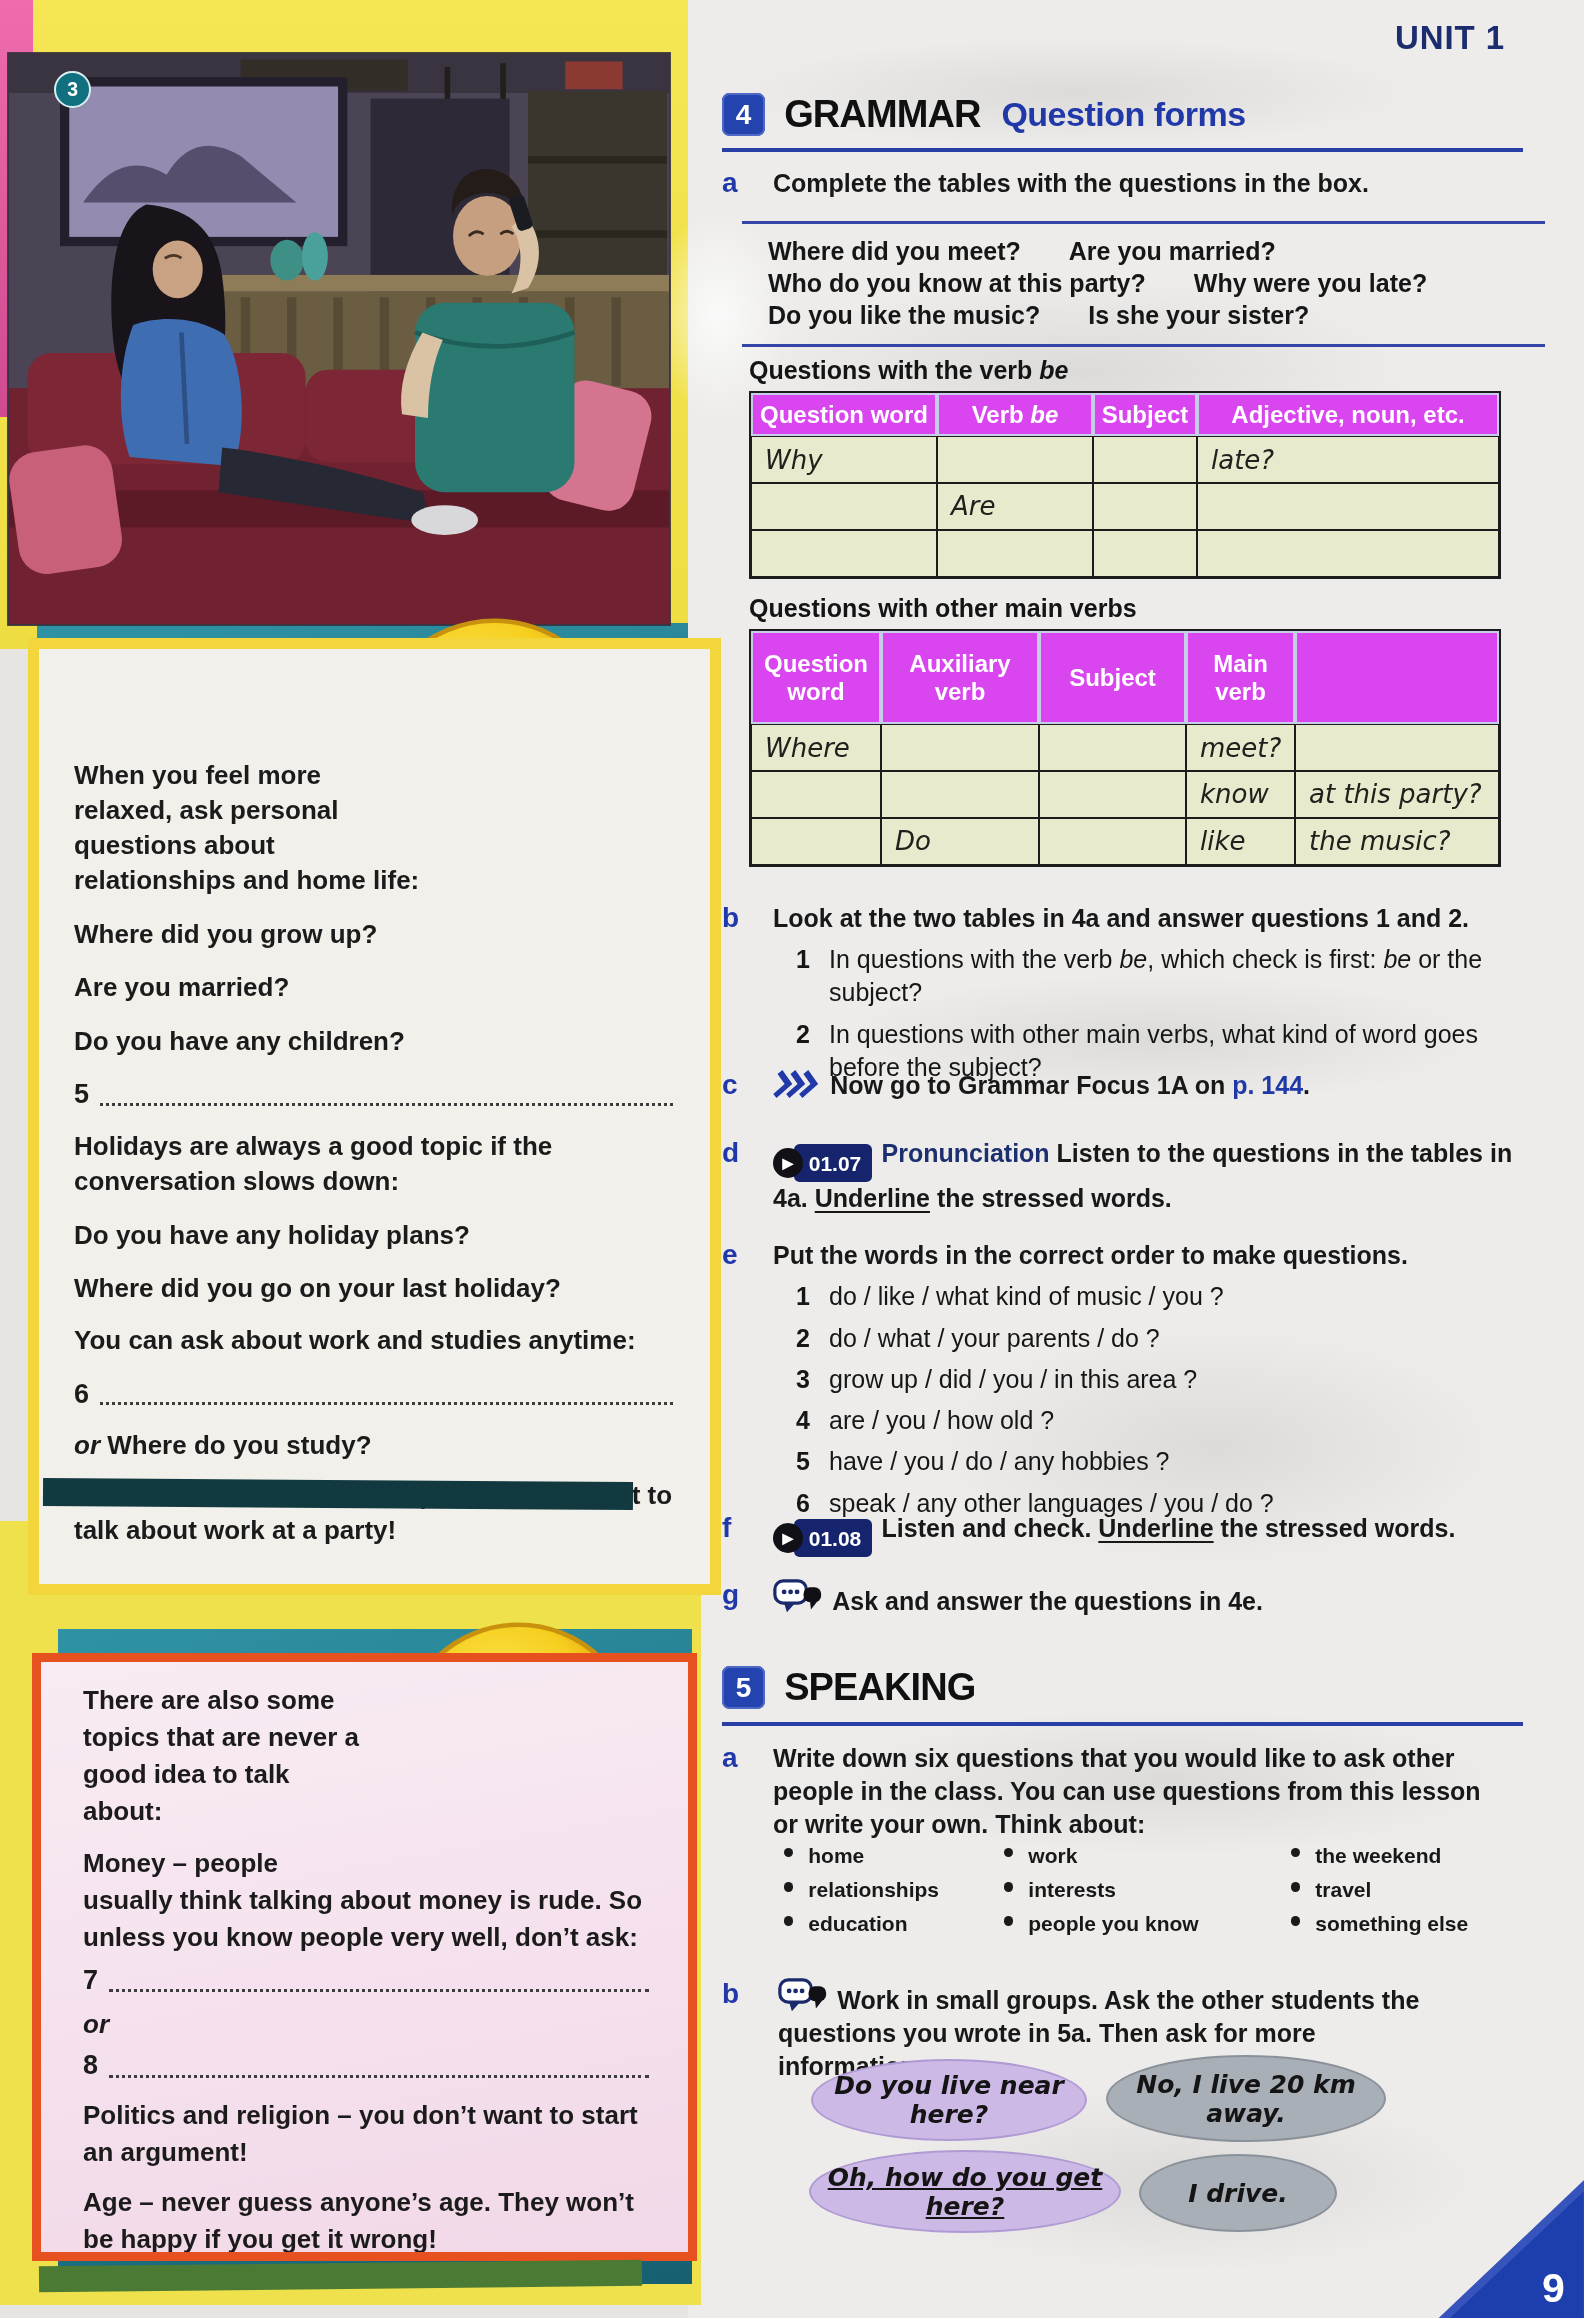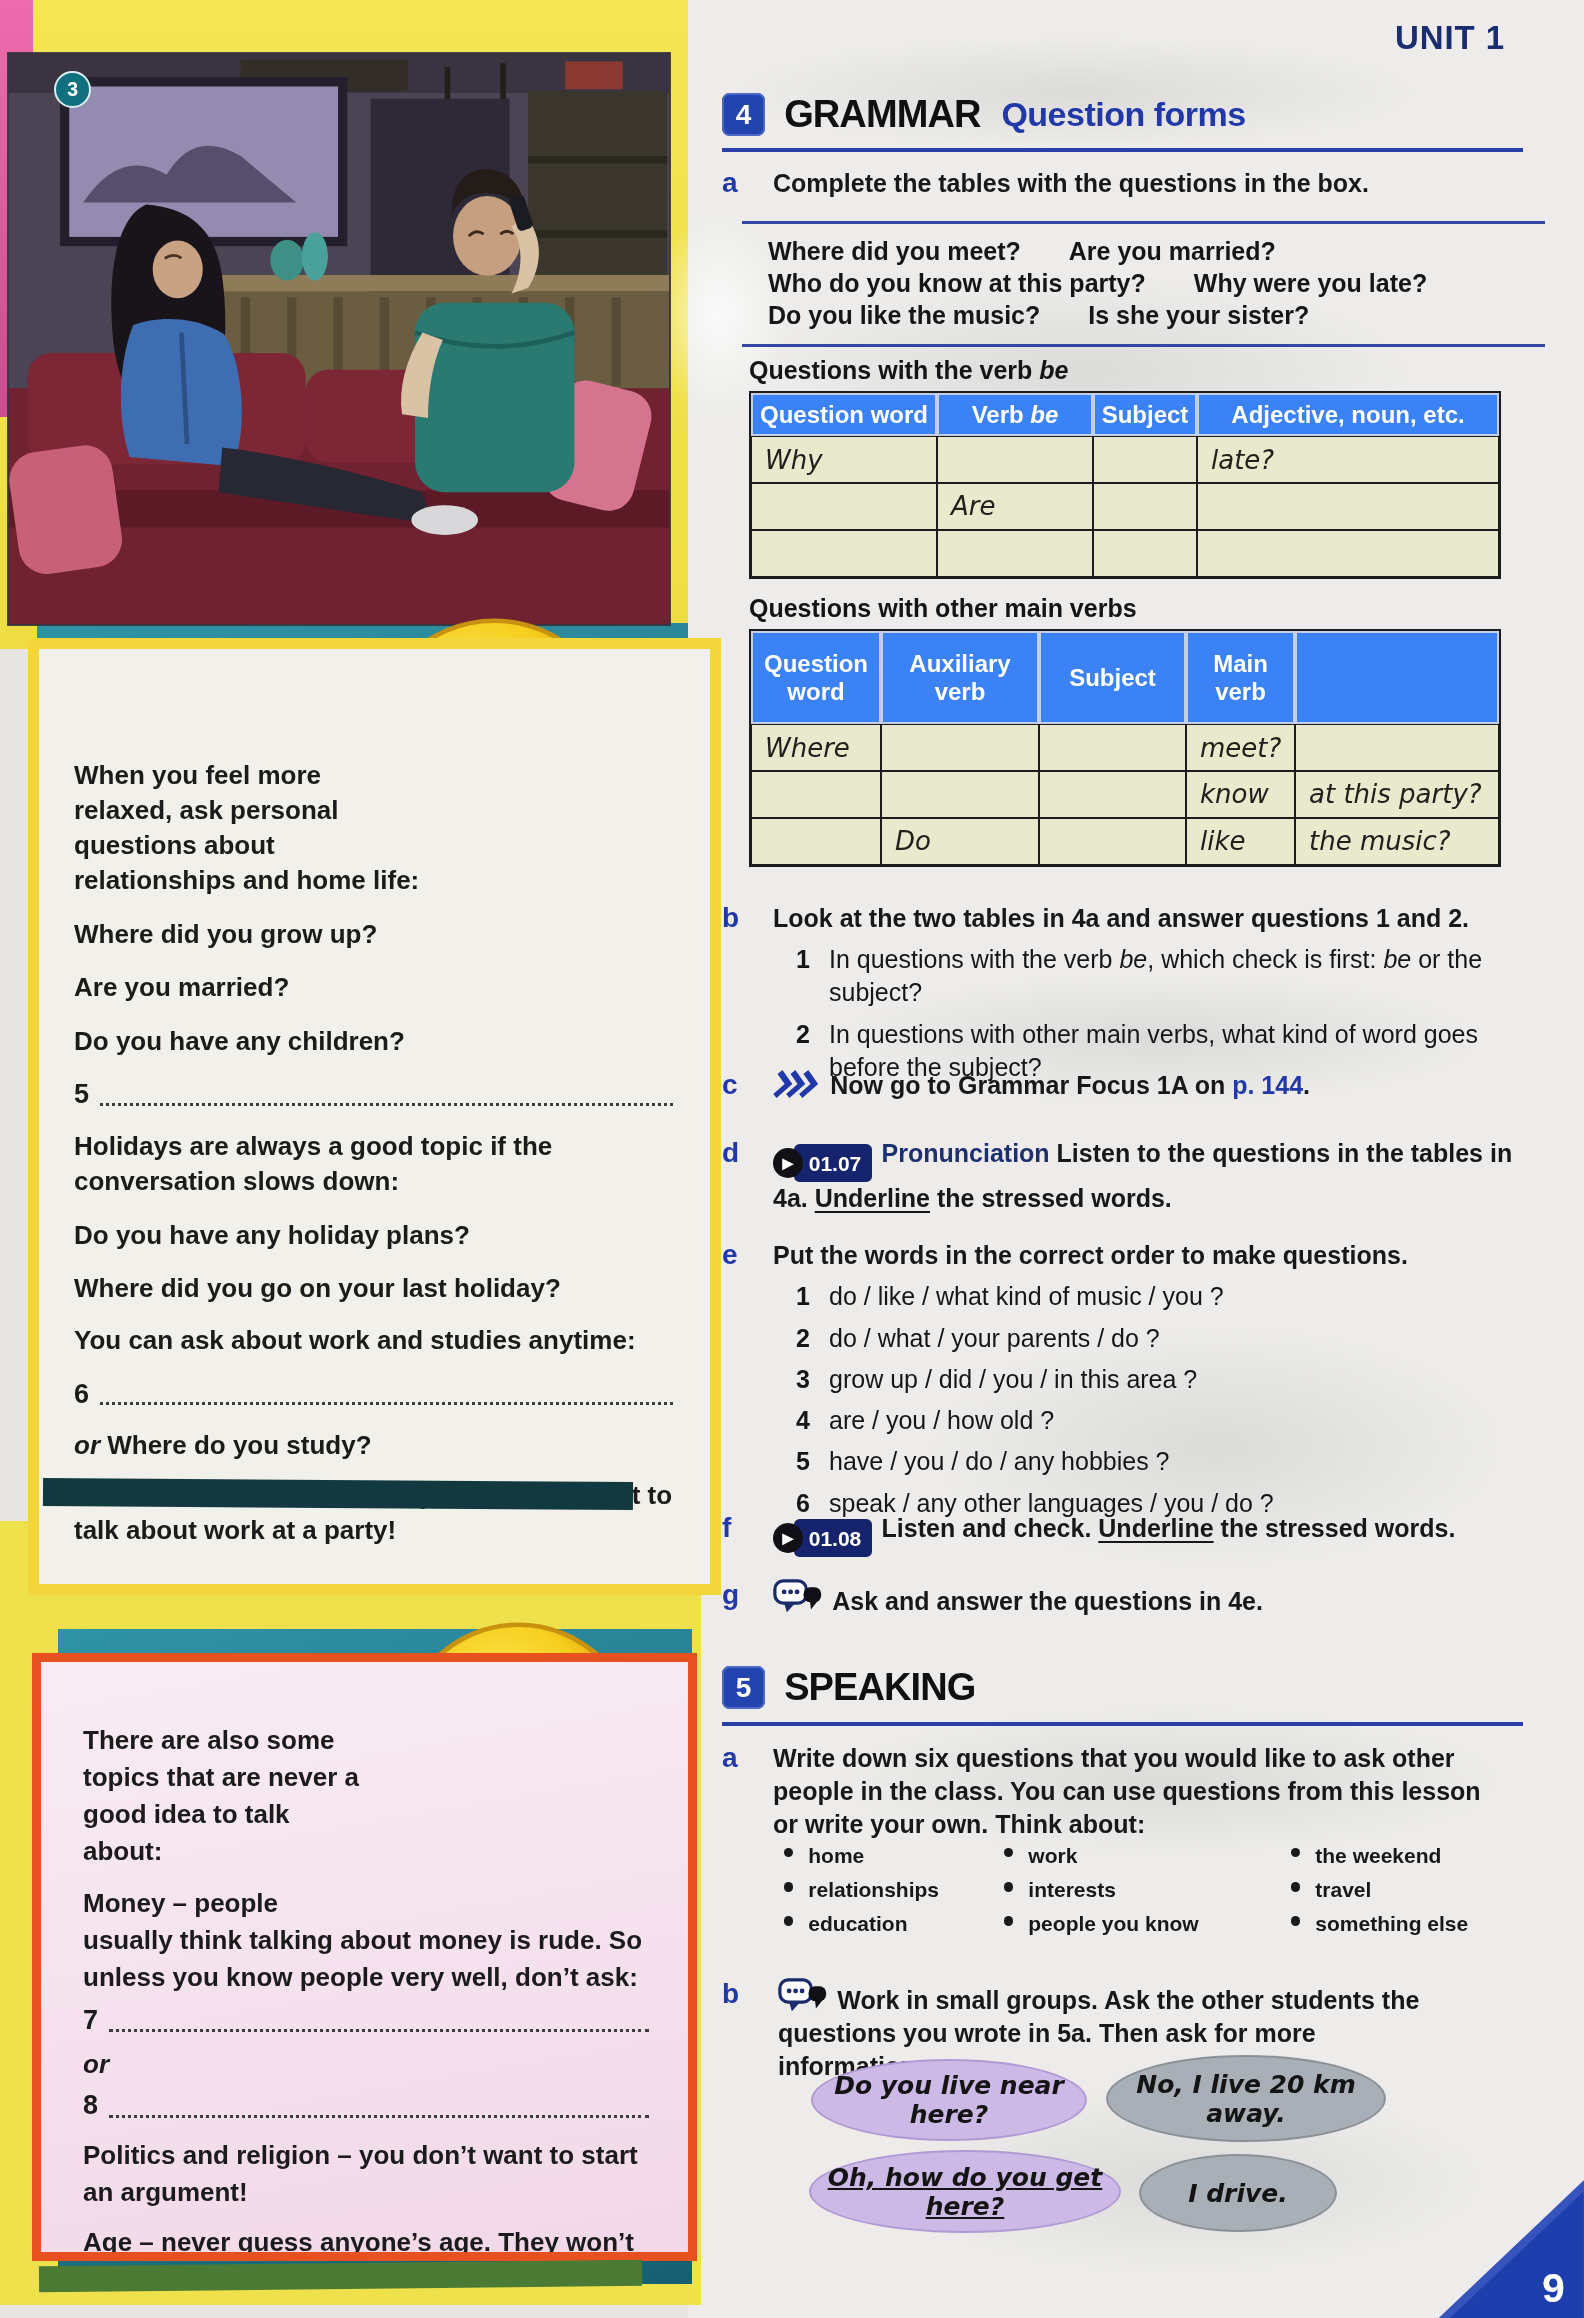--- a/index.html
+++ b/index.html
@@ -64,21 +64,21 @@
   .rule{position:absolute;left:722px;width:801px;height:3.7px;background:#2a3fa5;}
 
   .qbox{left:742px;width:777px;border-top:3.7px solid #3346a8;border-bottom:3.7px solid #3346a8;
       padding:11px 0 13px 26px;}
   .qbox .row{font-size:25px;font-weight:600;line-height:32px;}
   .qbox .row span{margin-right:48px;}
 
   .tbl-cap{position:absolute;left:749px;font-size:25px;font-weight:bold;color:#141414;}
   table.gram{position:absolute;left:749px;border-collapse:separate;border-spacing:0;
       border:2.8px solid #1c1c1c;background:#e9e9cd;}
-  table.gram th{background:#3b82f6;color:#fff;font-size:24px;font-weight:bold;line-height:28px;
+  table.gram th{background:#d946ef;color:#fff;font-size:24px;font-weight:bold;line-height:28px;
       padding:5.6px 5.6px;border:2.8px solid #c6cde8;text-align:center;}
   table.gram td{border:1.9px solid #1c1c1c;background:#e9e9cd;padding:1.9px 3.7px 1.9px 13px;
       font-size:26px;color:#21201c;height:41px;}
   .tbl1 td{height:39px;}
 
   .track{display:inline-flex;align-items:center;vertical-align:-5.6px;margin-right:9.3px;}
   .play-circ{width:30px;height:30px;border-radius:50%;background:#101016;color:#fff;display:flex;
       align-items:center;justify-content:center;font-size:14px;z-index:2;}
   .track-num{background:#16246e;color:#fff;font-weight:bold;font-size:21px;padding:2.8px 11px 2.8px 15px;
       border-radius:5.6px;margin-left:-9.3px;}
@@ -266,21 +266,21 @@
         <rect x="20" y="166" width="34" height="62" rx="8" fill="#5e707c" stroke="#2e3940" stroke-width="3"></rect>
         <rect x="28" y="192" width="18" height="26" rx="4" fill="#f2e9da"></rect>
         <rect x="30" y="154" width="14" height="16" rx="4" fill="#7e8d97" stroke="#2e3940" stroke-width="3"></rect>
       </g>
     </svg>
   </div>
 
   <div class="abs card2">
     <div class="card-text">
       <div class="spacer2"></div>
-      <p style="margin-bottom:15px;margin-top:40px;">There are also some topics that are never a good idea to talk about:</p>
+      <p style="margin-bottom:15px;">There are also some topics that are never a good idea to talk about:</p>
       <p style="margin-bottom:5.6px;"><span>Money – people</span>
         <span>usually think talking about money is rude. So unless you know people very well, don’t ask:</span></p>
       <div class="blank" style="margin-bottom:7.4px;">
         <span class="bnum">7</span>
           <span class="dots"></span>
       </div>
       <p class="orword" style="margin:0;">or</p>
       <div class="blank" style="margin-bottom:13px;">
         <span class="bnum">8</span>
           <span class="dots"></span>

